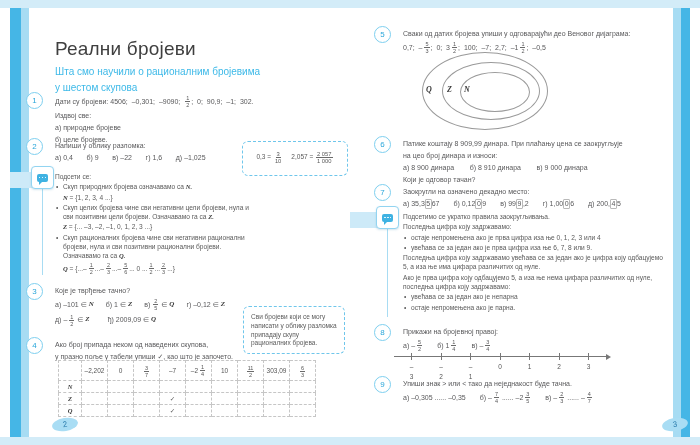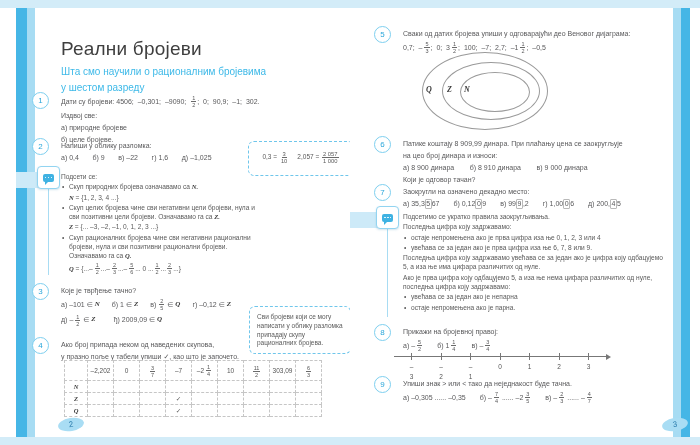--- a/index.html
+++ b/index.html
@@ -3,21 +3,21 @@
 <meta charset="utf-8">
 <style>
   html,body{margin:0;padding:0;}
   .canvas{position:relative;width:700px;height:445px;background:#ffffff;overflow:hidden;
           font-family:"Liberation Sans",sans-serif;color:#58585a;font-size:7px;line-height:9.5px;}
   .edge{position:absolute;left:0;width:700px;height:8px;background:#d3ecf8;}
   .edge.top{top:0;} .edge.bottom{top:437px;}
   .gutter{position:absolute;left:349px;top:8px;width:2px;height:429px;
           background:linear-gradient(to right,#e2e2e2,#f7f7f7);}
   .page{position:absolute;top:8px;width:340px;height:429px;background:#fff;}
-  .page-left{left:16px;} .page-right{left:350px;}
+  .page-left{left:10px;} .page-right{left:350px;}
 
   
   .strip{position:absolute;top:0;height:429px;}
   .strip.d{background:#45b6e6;} .strip.l{background:#a7dcf3;}
   .pl-d{left:0;width:11px;} .pl-l{left:11px;width:8px;}
   .pr-d{right:0;width:9px;} .pr-l{right:9px;width:8px;}
 
   
   .band{position:absolute;background:#cdeaf8;}
   .hinticon{position:absolute;width:21px;height:21px;background:#fff;border:1px solid #92d4f1;
@@ -101,21 +101,21 @@
   <div class="edge bottom"></div>
   <div class="gutter"></div>
 
   <div class="page page-left">
     <div class="strip d pl-d"></div>
     <div class="strip l pl-l"></div>
 
     <div class="title" style="left:45px;top:30px;">Реални бројеви</div>
     <div class="subtitle" style="left:45px;top:56px;">
       <div>Шта смо научили о рационалним бројевима</div>
-      <div>у шестом разреду</div>
+      <div>у шестом скупова</div>
     </div>
 
     <div class="ex" style="left:16px;top:84px;">
       <div class="exnum">1</div>
       <div class="exbody">
         <div class="row">
           <span>Дати су бројеви: 4506;  –0,301;  –9090;  </span><span class="seg"><span class="fr"><span class="fn">1</span><span class="fd">2</span></span></span><span>;  0;  90,9;  –1;  302.</span>
         </div>
         <div>Издвој све:</div>
         <div>а) природне бројеве</div>

